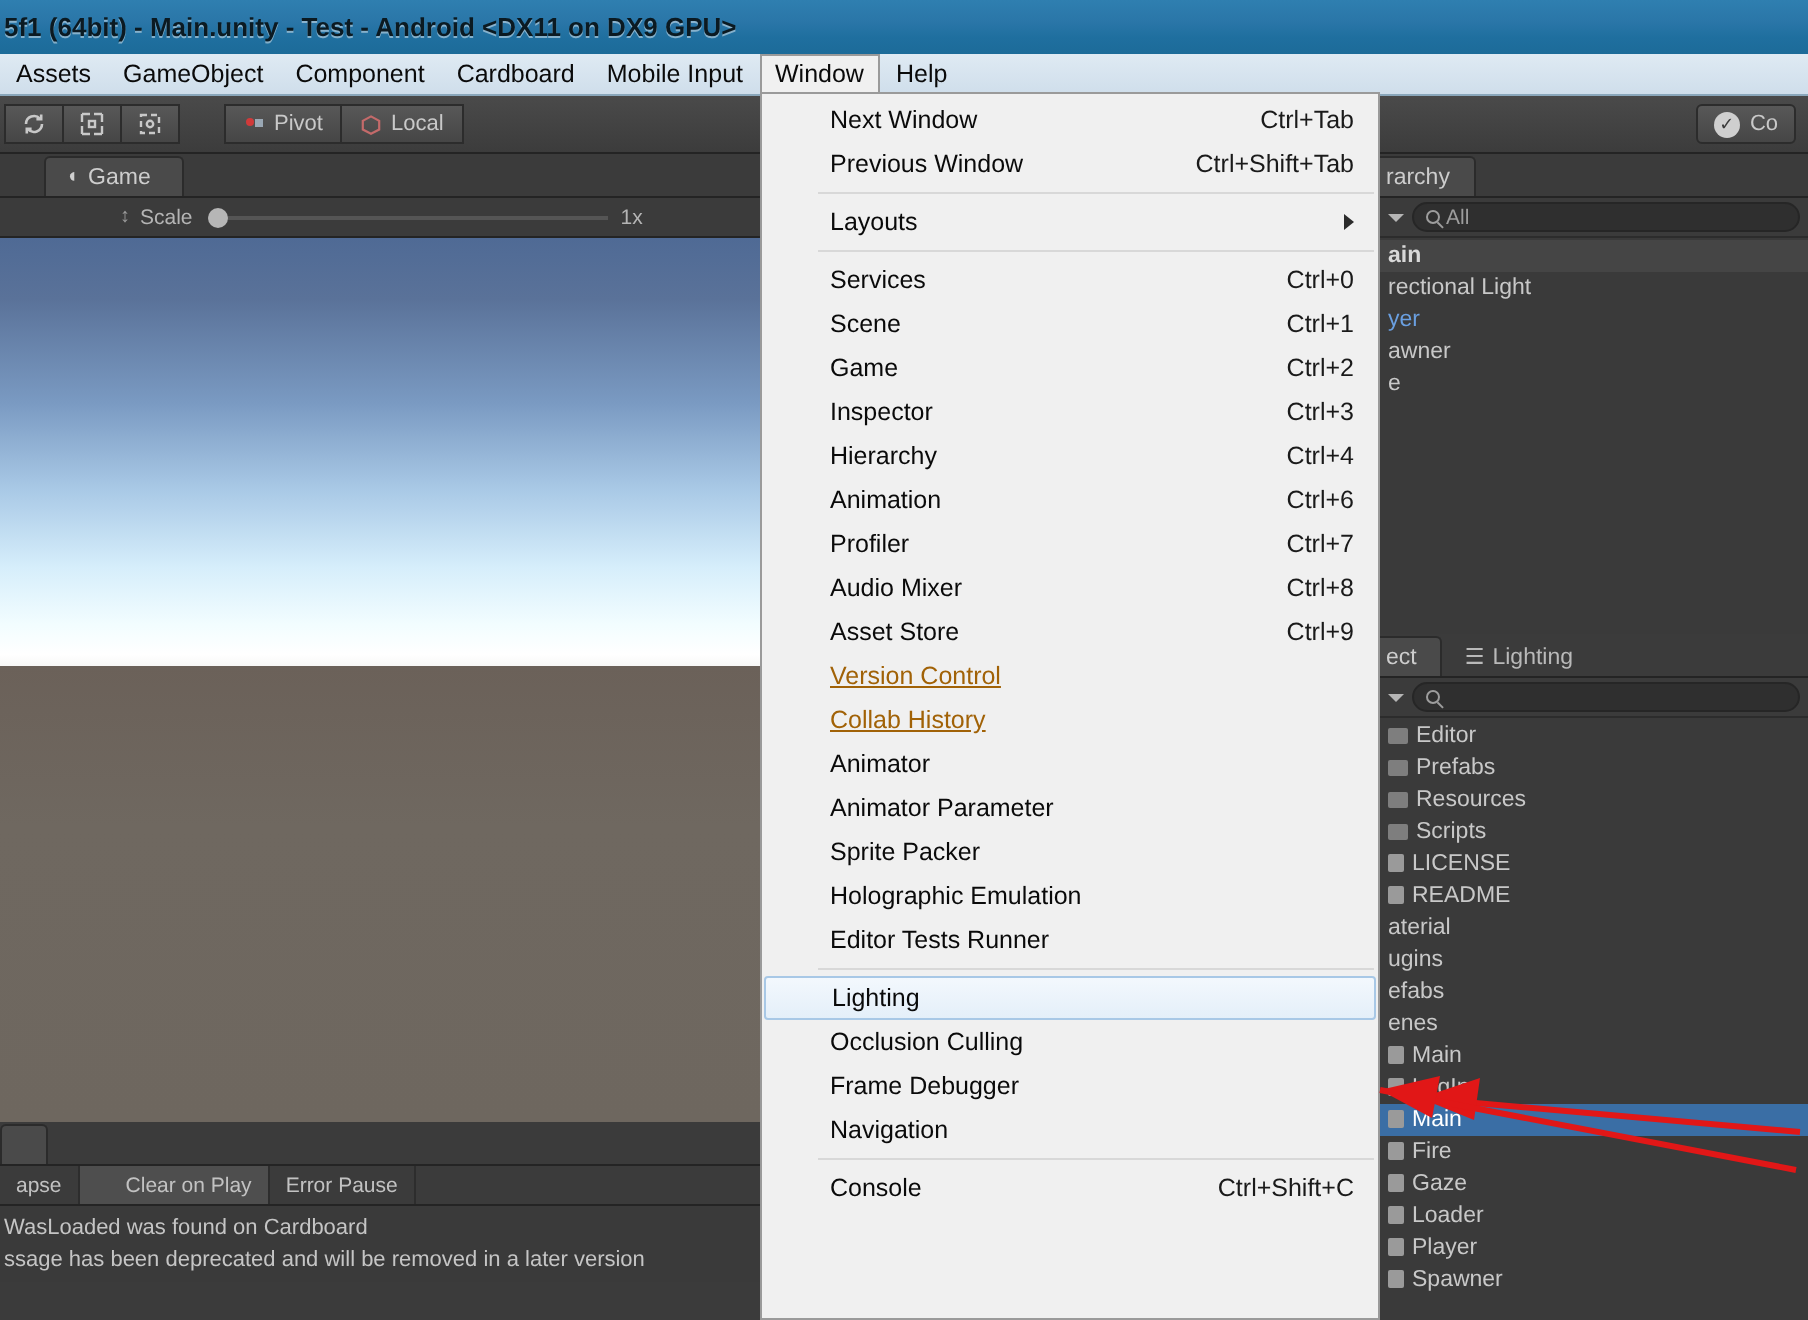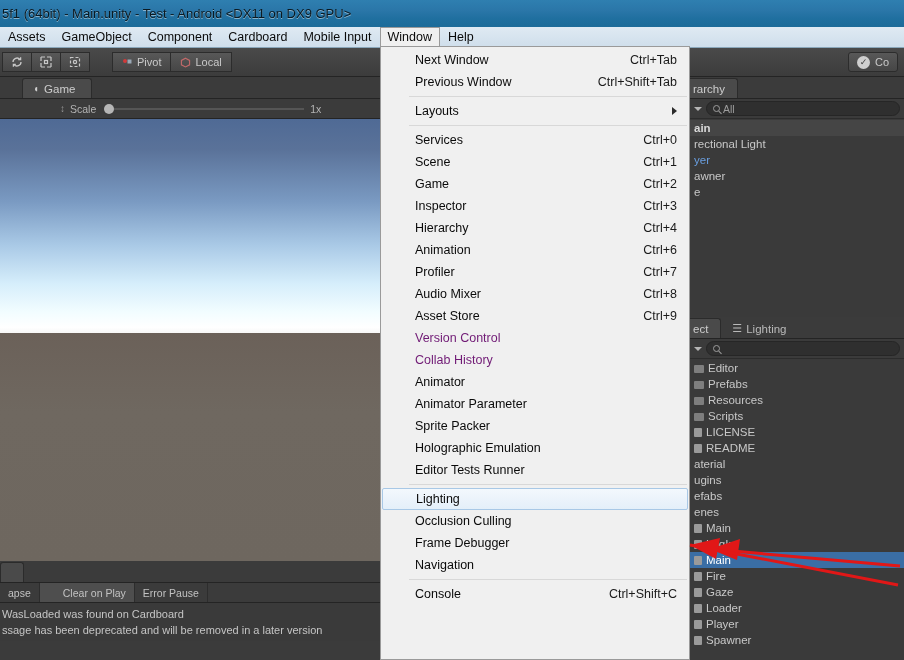--- a/index.html
+++ b/index.html
@@ -15,21 +15,21 @@
   .titlebar {
     position: absolute; left: 0; top: 0; width: 904px; height: 27px;
     background: linear-gradient(180deg, #2f7fb0 0%, #2a76a8 40%, #1f6f9f 70%, #1c6b99 100%);
     color: #0b1a22;
     font-size: 13px;
     display: flex; align-items: center;
     padding-left: 2px;
     white-space: nowrap;
     overflow: hidden;
   }
-  .titlebar .ttext { text-shadow: 0 1px 0 rgba(255,255,255,.45); }
+  .titlebar .ttext { text-shadow: 0 1px 0 rgba(255,255,255,.45); font-weight: bold; }
 
   
   .menubar {
     position: absolute; left: 0; top: 27px; width: 904px; height: 21px;
     background: linear-gradient(180deg,#dfeaf3 0%, #cfdeeb 100%);
     border-bottom: 1px solid #8aa7bb;
     display: flex; align-items: center;
     font-size: 12.5px; color: #0a0a0a;
     white-space: nowrap;
   }
@@ -272,21 +272,21 @@
     background: #f0f0f0;
   }
   .menu .items { position: relative; }
   .mrow {
     height: 22px; display: flex; align-items: center;
     padding-left: 34px; padding-right: 12px;
     white-space: nowrap;
   }
   .mrow .lbl { flex: 1; }
   .mrow .acc { color: #1a1a1a; font-size: 12.5px; }
-  .mrow.disabled .lbl { color: #701a75; }
+  .mrow.disabled .lbl { color: #a16207; text-decoration: underline; }
   .mrow.hl {
     background: linear-gradient(180deg,#f3f8fd,#e4eff9);
     border: 1px solid #a8c8e6;
     border-radius: 2px;
     margin: 0 1px;
     height: 22px; padding-left: 33px;
   }
   .msep {
     height: 1px; background: #d8d8d8;
     margin: 3px 2px 3px 28px;

